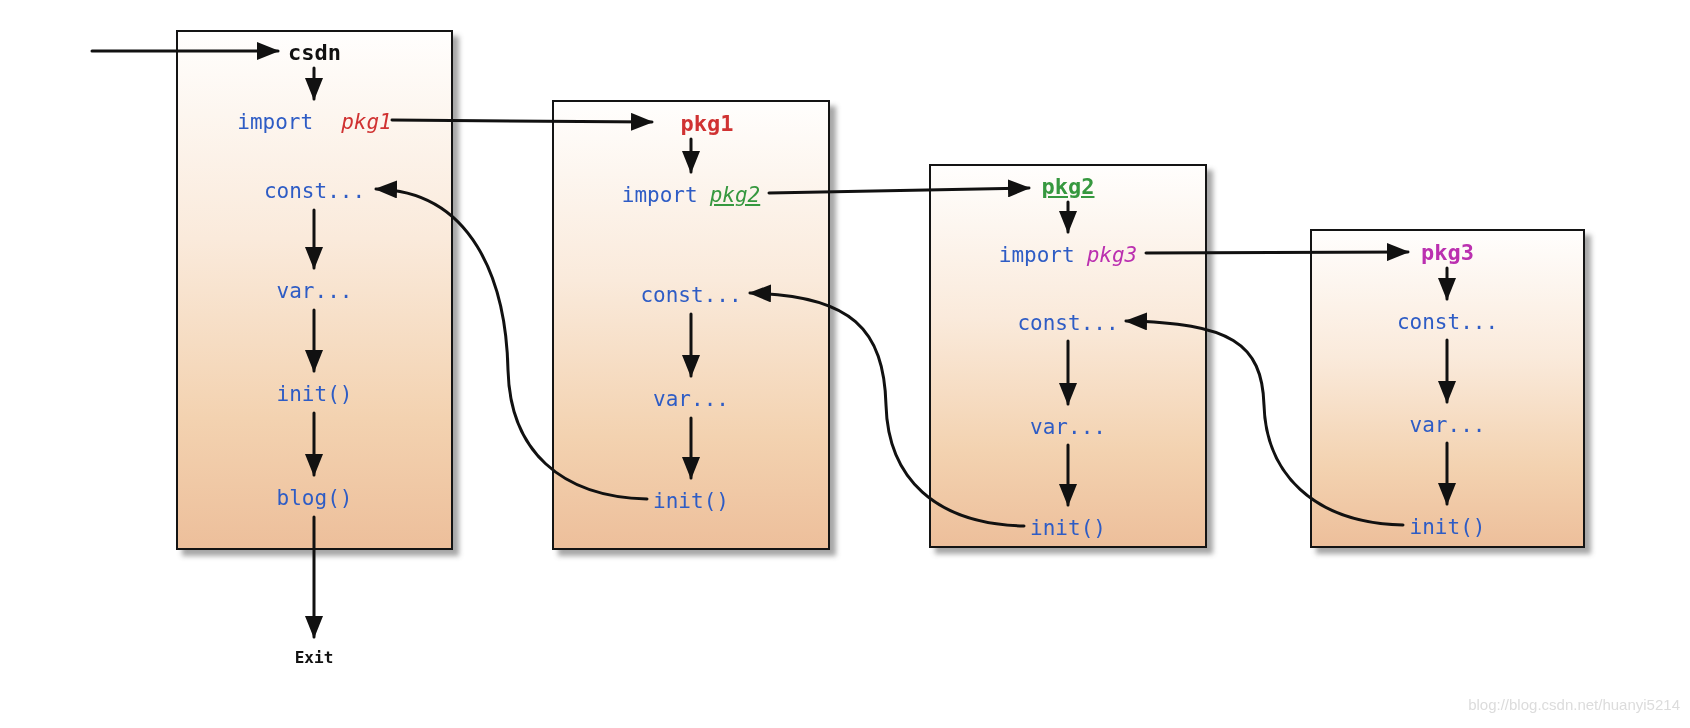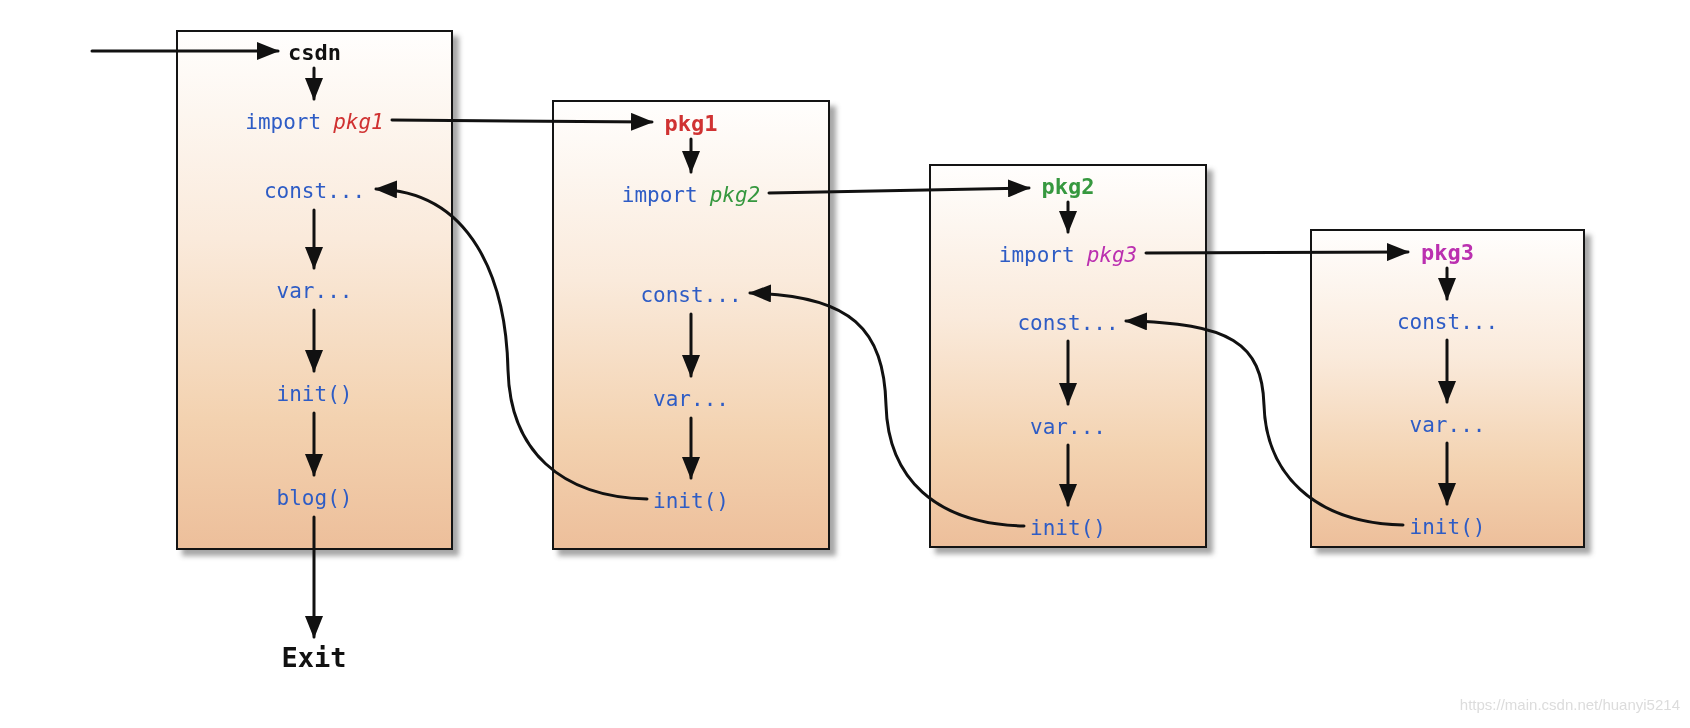--- a/index.html
+++ b/index.html
@@ -32,30 +32,30 @@
     font-size:22px;
     font-weight:bold;
   }
   .import-line{
     display:flex;
     gap:12px;
     justify-content:flex-start;
     align-items:center;
   }
   .c-blue{color:#2e5cc5;}
-  .c-red{color:#d03232;}
-  .c-green{color:#36983f;}
+  .c-red{color:#d03232;margin-left:16px;}
+  .c-green{color:#36983f;text-decoration:underline;}
   .c-magenta{color:#bb30b0;}
   .c-black{color:#111111;}
   .italic{font-style:italic;}
   .floating-label{
     position:absolute;
     transform:translateX(-50%);
     white-space:nowrap;
-    font-size:27px;
+    font-size:16px;
     font-weight:bold;
     color:#111111;
     line-height:28px;
   }
   .watermark{
     position:absolute;
     right:10px;
     top:696px;
     font-size:15px;
     color:#dcdcdc;
@@ -117,21 +117,21 @@
 
   <div class="box" style="left:1310px;top:229px;width:275px;height:319px">
     <div class="item title c-magenta" style="top:8px">pkg3</div>
     <div class="item c-blue" style="top:77px">const...</div>
     <div class="item c-blue" style="top:180px">var...</div>
     <div class="item c-blue" style="top:282px">init()</div>
   </div>
 
   <div class="floating-label" style="left:314px;top:644px">Exit</div>
 
-  <div class="watermark">https://main.csdn.net/huanyi5214</div>
+  <div class="watermark">blog://blog.csdn.net/huanyi5214</div>
 
   <svg class="arrows" viewBox="0 0 1690 728">
     <defs>
       <marker id="ah" markerWidth="7.5" markerHeight="6" refX="7" refY="3" orient="auto">
         <path d="M0,0 L7.5,3 L0,6 Z" fill="#111111"></path>
       </marker>
     </defs>
 
     <path class="arrow" d="M92,51 L278,51"></path>
 

